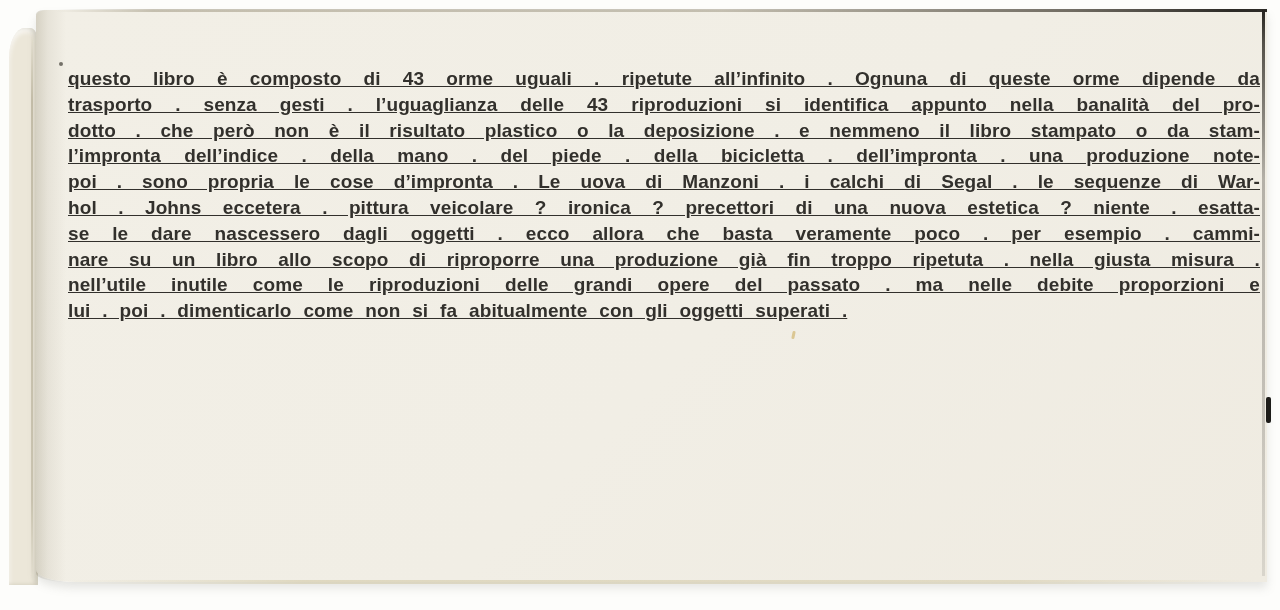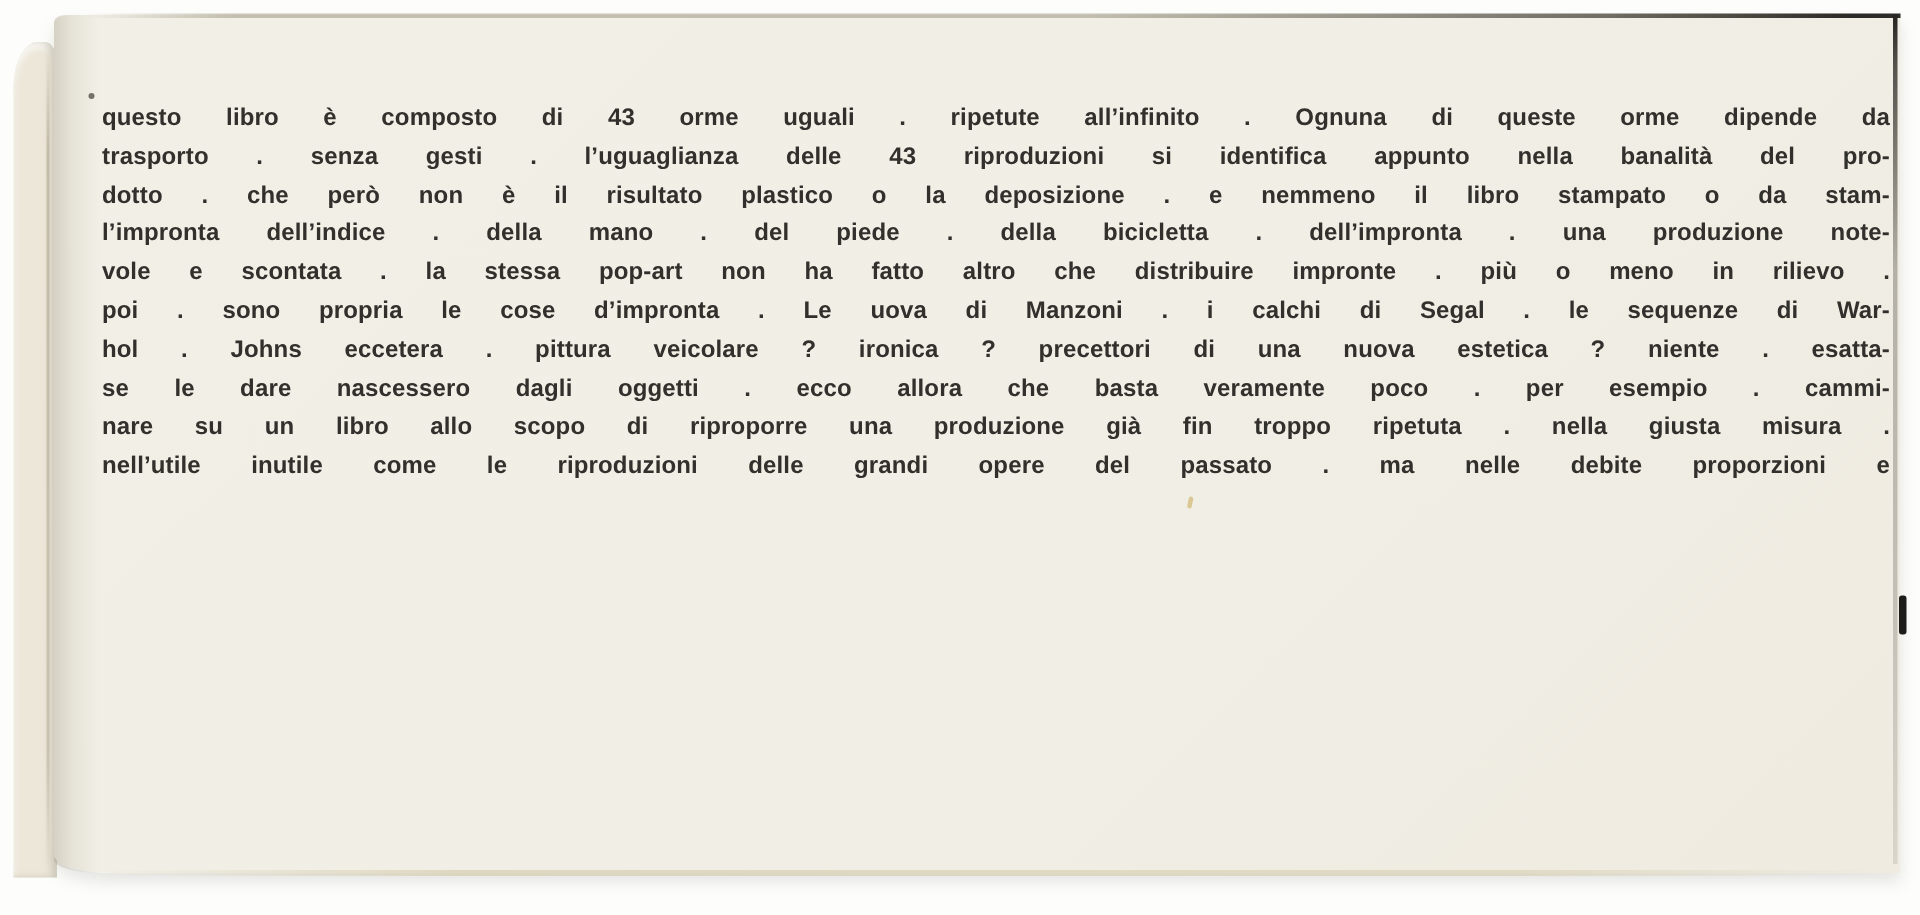--- a/index.html
+++ b/index.html
@@ -107,23 +107,24 @@
       rgba(148,140,116,0.0) 100%);
   }
   
   .textblock {
     position: absolute;
     left: 32px;
     top: 56px;
     width: 1192px;
     color: #32302c;
     font-weight: 700;
-    font-size: 16px;
+    font-size: 19px;
     line-height: 25.8px;
     letter-spacing: 0.1px;
+    text-decoration: underline;
   }
   .textblock .line {
     text-align: justify;
     text-align-last: justify;
   }
   .textblock .line.last {
     text-align-last: left;
     word-spacing: 0.34em;
   }
   
@@ -170,26 +171,26 @@
     <div class="gutter-shadow"></div>
     <div class="page-top-edge"></div>
     <div class="page-right-edge"></div>
     <div class="page-bottom-edge"></div>
 
     <div class="textblock">
       <div class="line">questo libro è composto di 43 orme uguali . ripetute all’infinito . Ognuna di queste orme dipende da</div>
       <div class="line">trasporto . senza gesti . l’uguaglianza delle 43 riproduzioni si identifica appunto nella banalità del pro-</div>
       <div class="line">dotto . che però non è il risultato plastico o la deposizione . e nemmeno il libro stampato o da stam-</div>
       <div class="line">l’impronta dell’indice . della mano . del piede . della bicicletta . dell’impronta . una produzione note-</div>
-      <div class="line">vole e scontata . la stessa pop-art non ha fatto altro che distribuire impronte . più o meno in rilievo .</div>
       <div class="line">poi . sono propria le cose d’impronta . Le uova di Manzoni . i calchi di Segal . le sequenze di War-</div>
       <div class="line">hol . Johns eccetera . pittura veicolare ? ironica ? precettori di una nuova estetica ? niente . esatta-</div>
       <div class="line">se le dare nascessero dagli oggetti . ecco allora che basta veramente poco . per esempio . cammi-</div>
       <div class="line">nare su un libro allo scopo di riproporre una produzione già fin troppo ripetuta . nella giusta misura .</div>
       <div class="line">nell’utile inutile come le riproduzioni delle grandi opere del passato . ma nelle debite proporzioni e</div>
+      <div class="line last">lui . poi . dimenticarlo come non si fa abitualmente con gli oggetti superati .</div>
     </div>
   </div>
 
   <div class="speck-1"></div>
   <div class="speck-2"></div>
   <div class="ink-mark-right"></div>
 
 </div>
 
 </body></html>

